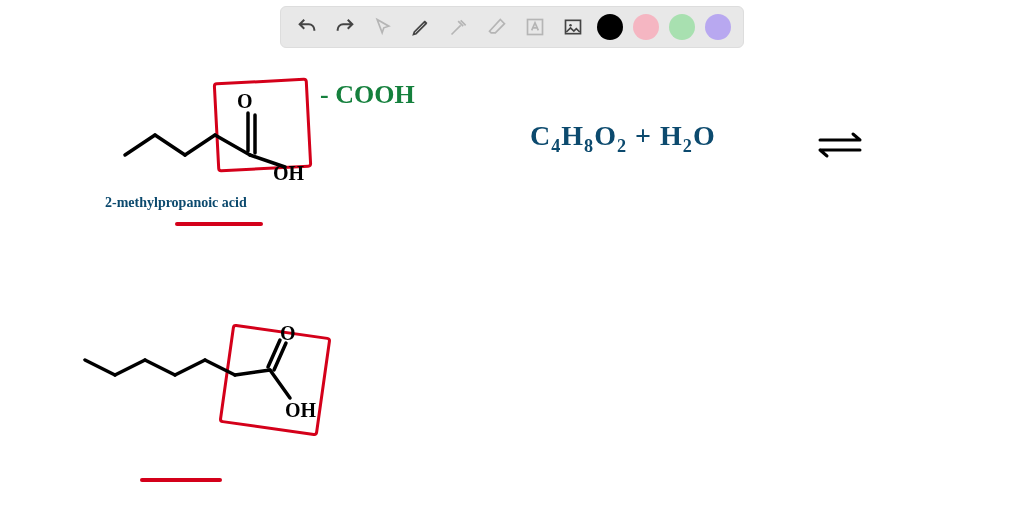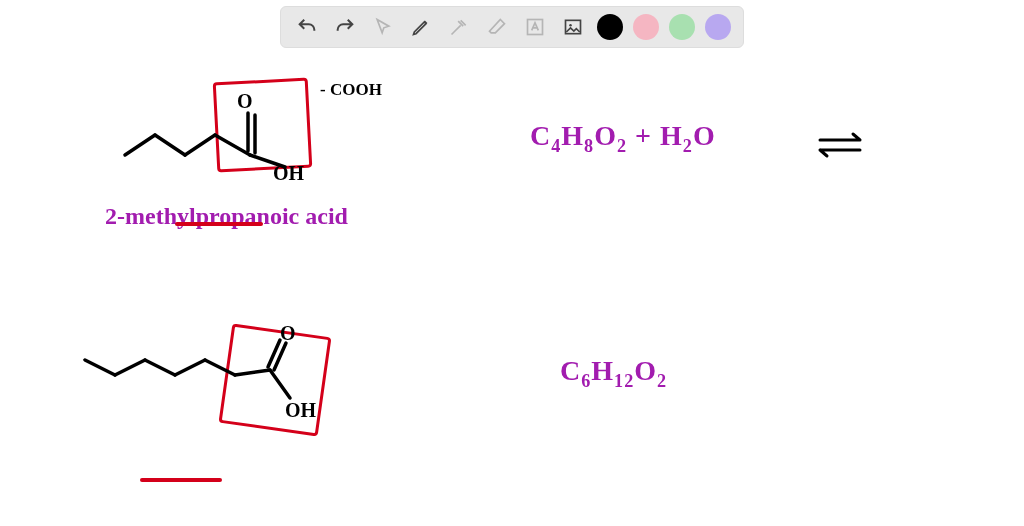--- a/index.html
+++ b/index.html
@@ -44,29 +44,29 @@
     }
     .canvas-area {
       position: absolute;
       top: 50px;
       left: 0;
       width: 1024px;
       height: 476px;
     }
     .handwritten {
       font-family: "Comic Sans MS", "Segoe Script", cursive;
-      color: #a21caf;
+      color: #0c4a6e;
       position: absolute;
       font-weight: 600;
     }
-    .label-1 { top: 145px; left: 105px; font-size: 24px; margin-top: 8px; }
+    .label-1 { top: 145px; left: 105px; font-size: 14px; }
     .label-2 { top: 400px; left: 140px; font-size: 22px; }
     .formula-1 { top: 70px; left: 530px; font-size: 28px; letter-spacing: 1px; }
     .formula-2 { top: 305px; left: 560px; font-size: 28px; letter-spacing: 1px; }
-    .cooh { top: 30px; left: 320px; font-size: 17px; color: #000000; font-weight: 700; }
+    .cooh { top: 30px; left: 320px; font-size: 26px; color: #15803d; font-weight: 700; }
     .sub { font-size: 0.65em; vertical-align: sub; }
     .underline-red {
       position: absolute;
       height: 4px;
       background: #d4001a;
       border-radius: 2px;
     }
     .ul1 { top: 172px; left: 175px; width: 88px; }
     .ul2 { top: 428px; left: 140px; width: 82px; }
     .structure {
@@ -192,17 +192,14 @@
     <span>C</span><span class="sub">4</span><span>H</span><span class="sub">8</span><span>O</span><span class="sub">2</span><span> + H</span><span class="sub">2</span><span>O</span>
   </div>
 
   <svg class="equil" width="60" height="30">
     <g stroke="#000" stroke-width="3" stroke-linecap="round" fill="none">
       <path d="M5 10 L45 10 M45 10 L38 4"></path>
       <path d="M45 20 L5 20 M5 20 L12 26"></path>
     </g>
   </svg>
 
-  <div class="handwritten formula-2">
-    <span>C</span><span class="sub">6</span><span>H</span><span class="sub">12</span><span>O</span><span class="sub">2</span>
-  </div>
 
 </div>
 
 </body></html>

